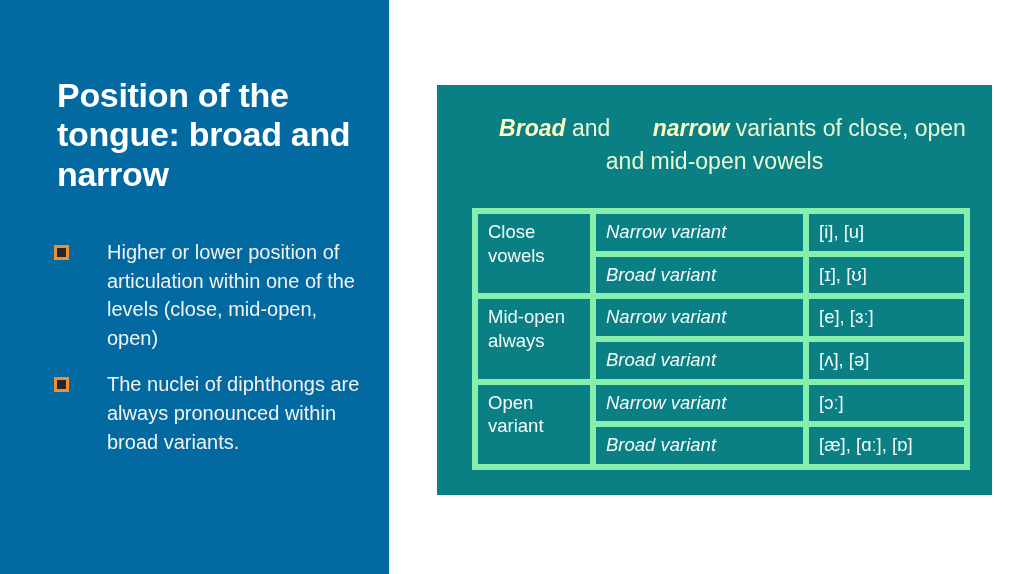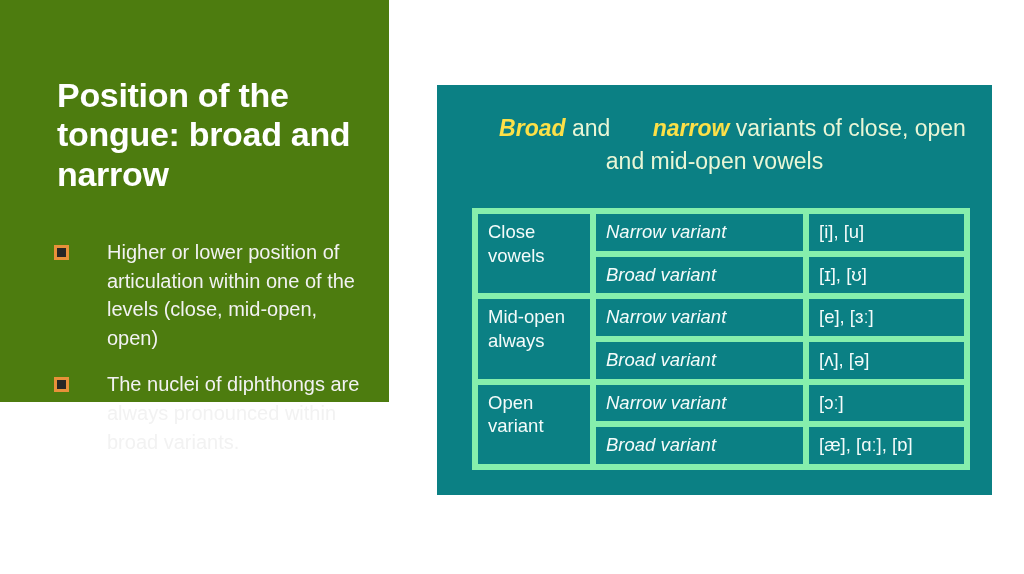--- a/index.html
+++ b/index.html
@@ -14,22 +14,22 @@
     overflow: hidden;
     font-family: "Liberation Sans", sans-serif;
     -webkit-font-smoothing: antialiased;
   }
 
   
   #left-panel {
     position: absolute;
     left: 0; top: 0;
     width: 389px;
-    height: 402px;
-    background: #4d7c0f;
+    height: 574px;
+    background: #0369a1;
   }
 
   #slide-title {
     position: absolute;
     left: 57px;
     top: 76px;
     width: 300px;
     color: #ffffff;
     font-size: 34px;
     font-weight: bold;
@@ -98,21 +98,21 @@
     top: 27px;
     width: 507px;
     text-align: center;
     font-size: 23px;
     line-height: 1.42;
     color: #e9f6d6;
   }
   #panel-heading .em {
     font-weight: bold;
     font-style: italic;
-    color: #fde047;
+    color: #fef9c3;
     margin-left: 36px;
   }
 
   
   #vowel-table {
     position: absolute;
     left: 35px;
     top: 123px;
     width: 492px;
     border-collapse: collapse;

